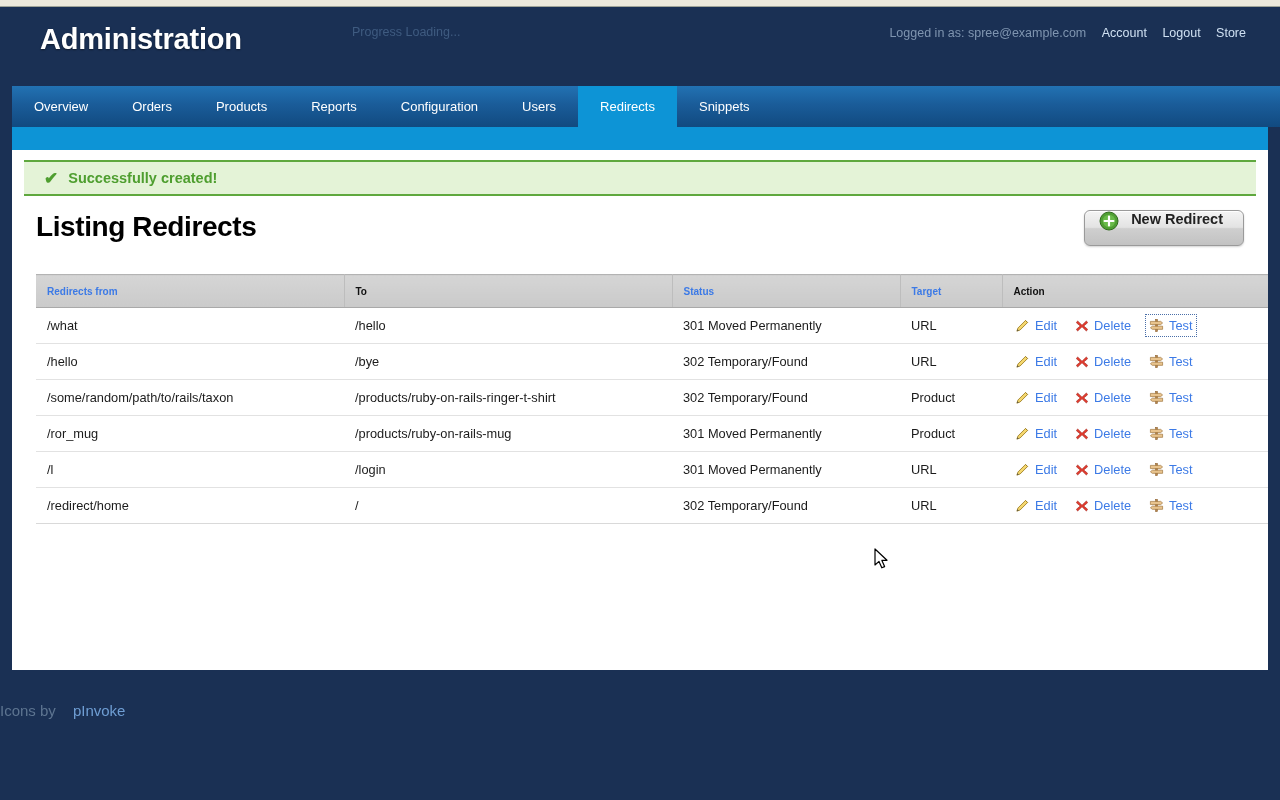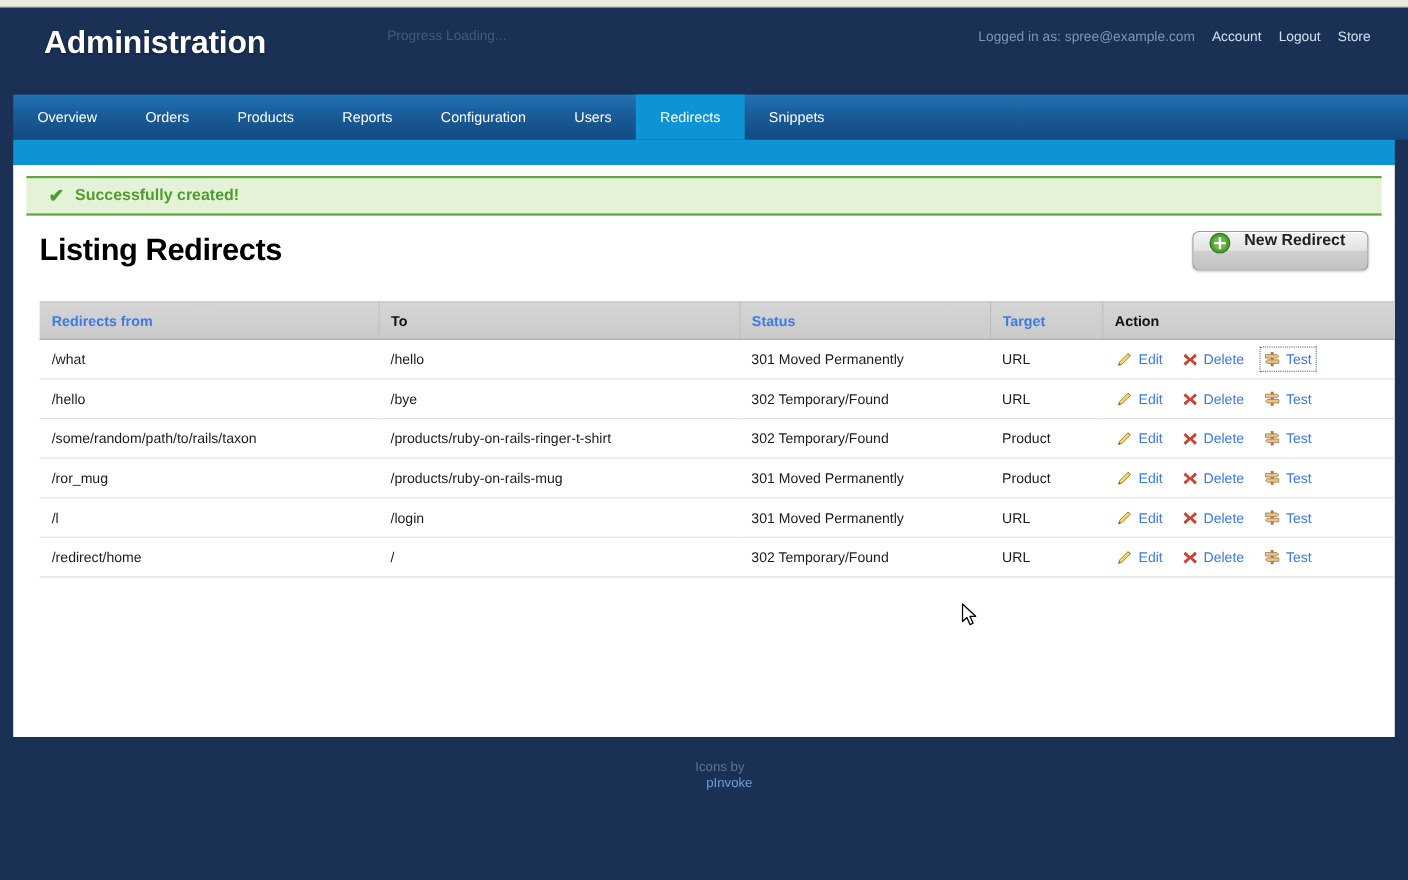--- a/index.html
+++ b/index.html
@@ -158,21 +158,21 @@
     border-collapse: collapse;
     table-layout: fixed;
   }
   table.listing th {
     background: linear-gradient(to bottom, #d5d5d5 0%, #cacaca 100%);
     border-top: 1px solid #b3b3b3;
     border-bottom: 1px solid #a9a9a9;
     border-right: 1px solid #bdbdbd;
     text-align: left;
     padding: 9px 0 9px 11px;
-    font-size: 13px;
+    font-size: 10px;
     height: 33px;
   }
   table.listing th:last-child { border-right: none; }
   table.listing th .h-link {
     color: #3c7ae6;
     font-weight: bold;
     text-decoration: none;
     cursor: pointer;
   }
   table.listing th .h-plain {
@@ -211,23 +211,23 @@
     outline: 1px dotted #4a6fa8;
     outline-offset: 1px;
   }
 
   
   .footer {
     position: absolute;
     left: 0; top: 690px;
     width: 1280px; height: 40px;
     color: #5d7490;
-    font-size: 12px;
-    padding-left: 29px;
-    display: flex; align-items: center; flex-direction: column;
+    font-size: 15px;
+    padding-left: 0;
+    display: flex; align-items: center;
   }
   .footer a {
     color: #6f9ed4;
     text-decoration: none;
     margin-left: 17px;
   }
 
   
   .cursor { position: absolute; left: 874px; top: 548px; }
 </style>

